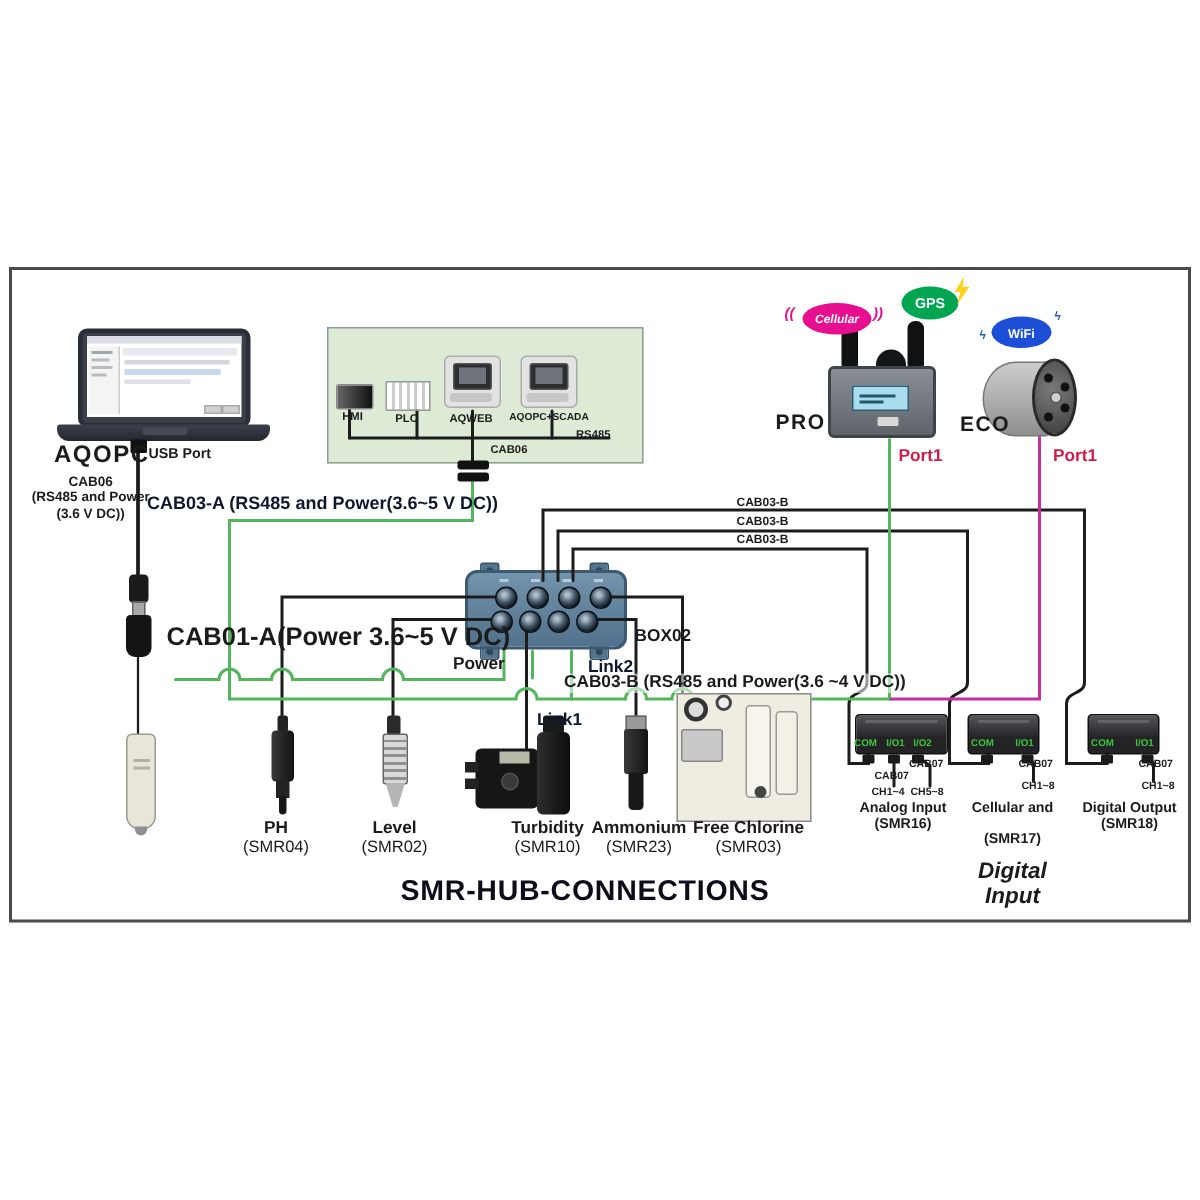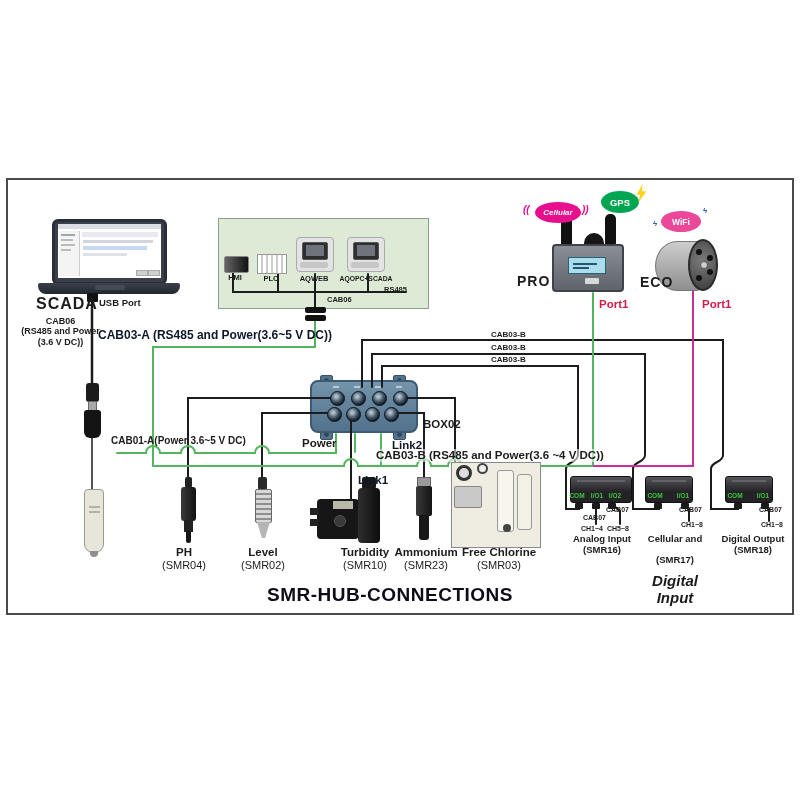--- a/index.html
+++ b/index.html
@@ -190,21 +190,21 @@
 
 <div class="bubble" style="left:535px;top:202px;width:46px;height:21px;background:#e80f8e;font-size:8px;font-style:italic;">
     <span>Cellular</span>
   </div>
 <div class="lbl b" style="left:523px;top:204px;font-size:10px;color:#e80f8e;font-style:italic;">((</div>
 <div class="lbl b" style="left:582px;top:204px;font-size:10px;color:#e80f8e;font-style:italic;">))</div>
 <div class="bubble" style="left:601px;top:191px;width:38px;height:22px;background:#00a551;font-size:9.5px;">
     <span>GPS</span>
   </div>
 <div class="abs" style="left:634px;top:184px;width:14px;height:19px;background:#ffd21e;clip-path:polygon(62% 0,18% 56%,44% 56%,30% 100%,88% 38%,56% 38%);z-index:3;"></div>
-<div class="bubble" style="left:661px;top:211px;width:40px;height:21px;background:#ec4899;font-size:8.5px;">
+<div class="bubble" style="left:661px;top:211px;width:40px;height:21px;background:#1d4ed8;font-size:8.5px;">
     <span>WiFi</span>
   </div>
 <div class="lbl b" style="left:653px;top:219px;font-size:8px;color:#2a5ab8;">ϟ</div>
 <div class="lbl b" style="left:703px;top:206px;font-size:8px;color:#2a5ab8;">ϟ</div>
 
 <div class="dev">
   <div class="abs" style="left:185px;top:477px;width:7px;height:11px;background:#222;border-radius:2px;"></div>
   <div class="abs" style="left:181px;top:487px;width:15px;height:34px;background:linear-gradient(90deg,#3a3a3a,#111);border-radius:3px;"></div>
   <div class="abs" style="left:184px;top:520px;width:9px;height:12px;background:#222;"></div>
   <div class="abs" style="left:186px;top:531px;width:5px;height:12px;background:#161616;border-radius:0 0 3px 3px;"></div>
@@ -251,21 +251,21 @@
 <div class="stub" style="left:761px;top:503px;"></div>
 
 <div class="mport" style="left:568px;top:492px;">COM</div>
 <div class="mport" style="left:588px;top:492px;">I/O1</div>
 <div class="mport" style="left:606px;top:492px;">I/O2</div>
 <div class="mport" style="left:646px;top:492px;">COM</div>
 <div class="mport" style="left:674px;top:492px;">I/O1</div>
 <div class="mport" style="left:726px;top:492px;">COM</div>
 <div class="mport" style="left:754px;top:492px;">I/O1</div>
 
-<div class="lbl b" style="left:36px;top:295px;font-size:16px;letter-spacing:1px;">SCADA</div>
+<div class="lbl b" style="left:36px;top:295px;font-size:16px;letter-spacing:1px;">AQOPC</div>
 <div class="lbl b" style="left:99px;top:298px;font-size:9.5px;">USB Port</div>
 <div class="lbl b pre ctr" style="left:18px;top:316px;width:85px;font-size:9px;">CAB06
 (RS485 and Power
 (3.6 V DC))</div>
 
 <div class="lbl b ctr" style="left:225px;top:274px;width:20px;font-size:7.5px;">HMI</div>
 <div class="lbl b ctr" style="left:261px;top:275px;width:20px;font-size:7.5px;">PLC</div>
 <div class="lbl b ctr" style="left:294px;top:275px;width:40px;font-size:7.5px;">AQWEB</div>
 <div class="lbl b ctr" style="left:338px;top:275px;width:56px;font-size:6.8px;">AQOPC+SCADA</div>
 <div class="lbl b" style="left:384px;top:286px;font-size:7.5px;">RS485</div>
@@ -274,21 +274,21 @@
 <div class="lbl b green" style="left:98px;top:329px;font-size:12px;">CAB03-A (RS485 and Power(3.6~5 V DC))</div>
 <div class="lbl b" style="left:491px;top:330px;font-size:8px;">CAB03-B</div>
 <div class="lbl b" style="left:491px;top:343px;font-size:8px;">CAB03-B</div>
 <div class="lbl b" style="left:491px;top:355px;font-size:8px;">CAB03-B</div>
 
 <div class="lbl b" style="left:423px;top:418px;font-size:11.5px;">BOX02</div>
 <div class="lbl b" style="left:302px;top:437px;font-size:11.5px;">Power</div>
 <div class="lbl b green" style="left:358px;top:439px;font-size:11.5px;margin-top:35px;">Link1</div>
 <div class="lbl b green" style="left:392px;top:439px;font-size:11.5px;">Link2</div>
 
-<div class="lbl b" style="left:111px;top:435px;font-size:10px;">CAB01-A(Power 3.6~5 V DC)</div>
+<div class="lbl b" style="left:111px;top:415px;font-size:17px;">CAB01-A(Power 3.6~5 V DC)</div>
 <div class="lbl b" style="left:376px;top:449px;font-size:11.5px;background:rgba(255,255,255,.55);">CAB03-B (RS485 and Power(3.6 ~4 V DC))</div>
 
 <div class="lbl b" style="left:517px;top:273px;font-size:14px;letter-spacing:1px;">PRO</div>
 <div class="lbl b" style="left:640px;top:274px;font-size:14px;letter-spacing:1px;">ECO</div>
 <div class="lbl b red" style="left:599px;top:298px;font-size:11.5px;">Port1</div>
 <div class="lbl b red" style="left:702px;top:298px;font-size:11.5px;">Port1</div>
 
 <div class="lbl b ctr" style="left:139px;top:546px;width:90px;font-size:11.5px;">PH</div>
 <div class="lbl ctr" style="left:139px;top:559px;width:90px;font-size:11px;">(SMR04)</div>
 <div class="lbl b ctr" style="left:218px;top:546px;width:90px;font-size:11.5px;">Level</div>

